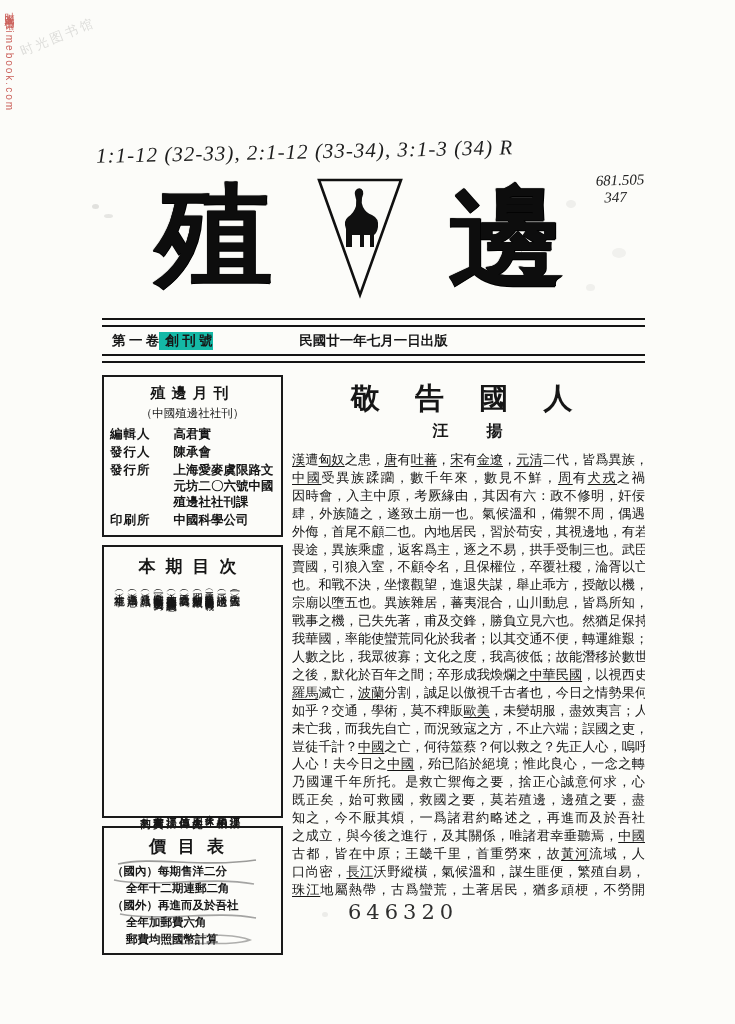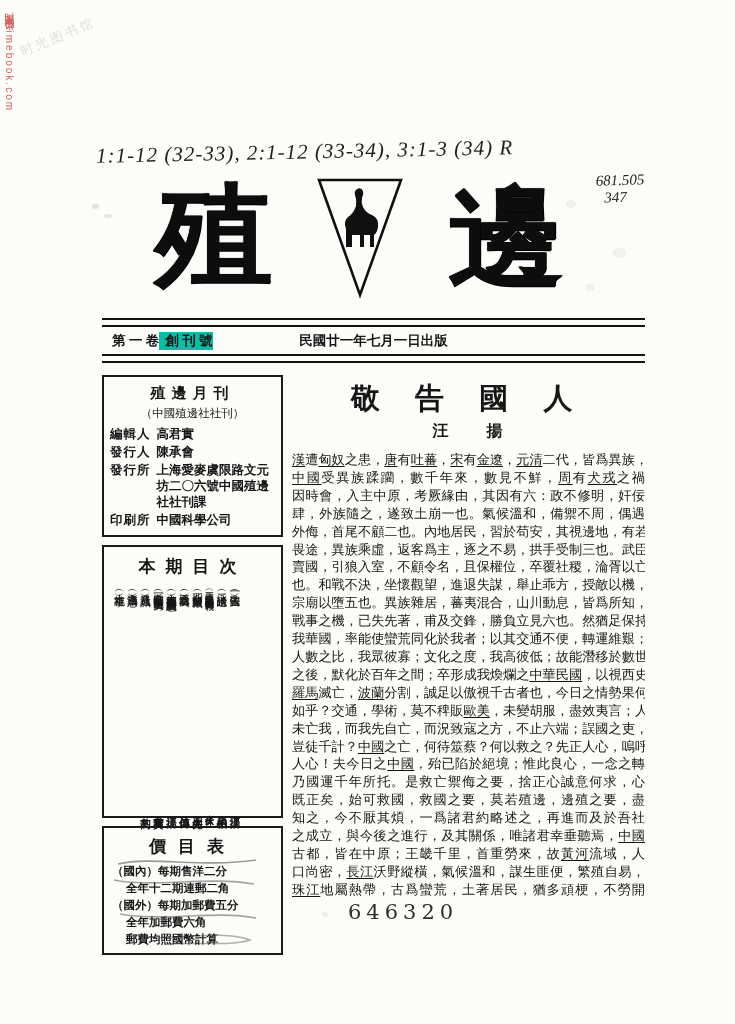--- a/index.html
+++ b/index.html
@@ -58,21 +58,21 @@
     height:27px; padding:0 10px; font-size:13.5px; font-weight:bold;
   }
   .issue-center{position:absolute; left:0; right:0; text-align:center; font-weight:bold;}
   
   .cols{display:flex; gap:9px; margin-top:12px;}
   .leftcol{flex:none; width:181px; display:flex; flex-direction:column; gap:8px;}
   .box{border:2px solid #1a1a1a; background:transparent; padding:5px 6px; position:relative;}
   
   .pub-title{text-align:center; font-size:15px; font-weight:bold; letter-spacing:6px; margin-top:2px;}
   .pub-sub{text-align:center; font-size:11.5px; margin:3px 0 5px 0;}
-  .pub-row{display:flex; gap:6px; font-size:12.5px; line-height:16px; margin:2px 0; font-weight:bold;}
+  .pub-row{display:flex; gap:23px; font-size:12.5px; line-height:16px; margin:2px 0; font-weight:bold;}
   .pub-label{flex:none; letter-spacing:1px;}
   .pub-value{flex:1;}
   
   .toc-title{text-align:center; font-size:17px; font-weight:900; letter-spacing:10px; margin:3px 0 7px 0;}
   .toc-body{writing-mode:vertical-rl; text-orientation:upright; height:226px; margin:0 1px;}
   .toc-item{display:flex; justify-content:space-between; height:100%; margin:0 2.5px; font-size:10.5px; line-height:1;}
   .toc-item:nth-child(3){font-size:9px;}
   .toc-item-title{letter-spacing:.5px;}
   .toc-item-author{letter-spacing:1px; font-weight:bold;}
   
@@ -202,21 +202,21 @@
                 <span class="toc-item-author"></span>
               </div>
             </div>
         </div>
 
         <div class="box">
           <div class="price-title">價目表</div>
           <div class="price-lines" id="price-lines">
               <div>（國內）每期售洋二分</div>
               <div>全年十二期連郵二角</div>
-              <div>（國外）每期加郵費五分</div>
+              <div>（國外）再進而及於吾社</div>
               <div>全年加郵費六角</div>
               <div>郵費均照國幣計算</div>
             </div>
           <svg class="scribble" width="170" height="100" viewBox="0 0 170 100">
             <path d="M14 12 C50 4 96 16 152 8" fill="none" stroke="#3a3a3a" stroke-width="1.6" opacity=".5"></path>
             <path d="M10 28 C48 36 104 24 150 32" fill="none" stroke="#3a3a3a" stroke-width="1.6" opacity=".45"></path>
             <path d="M16 62 C58 70 110 58 152 66" fill="none" stroke="#3a3a3a" stroke-width="1.6" opacity=".45"></path>
             <path d="M26 82 C66 92 118 76 146 88 C130 94 92 90 60 92" fill="none" stroke="#3a3a3a" stroke-width="1.5" opacity=".4"></path>
           </svg>
         </div>

